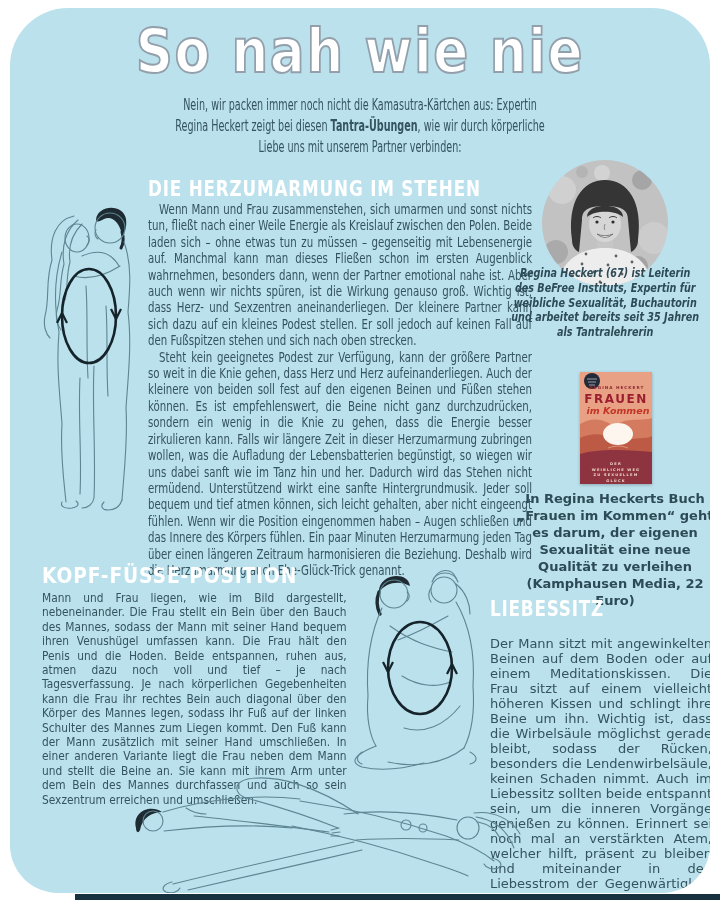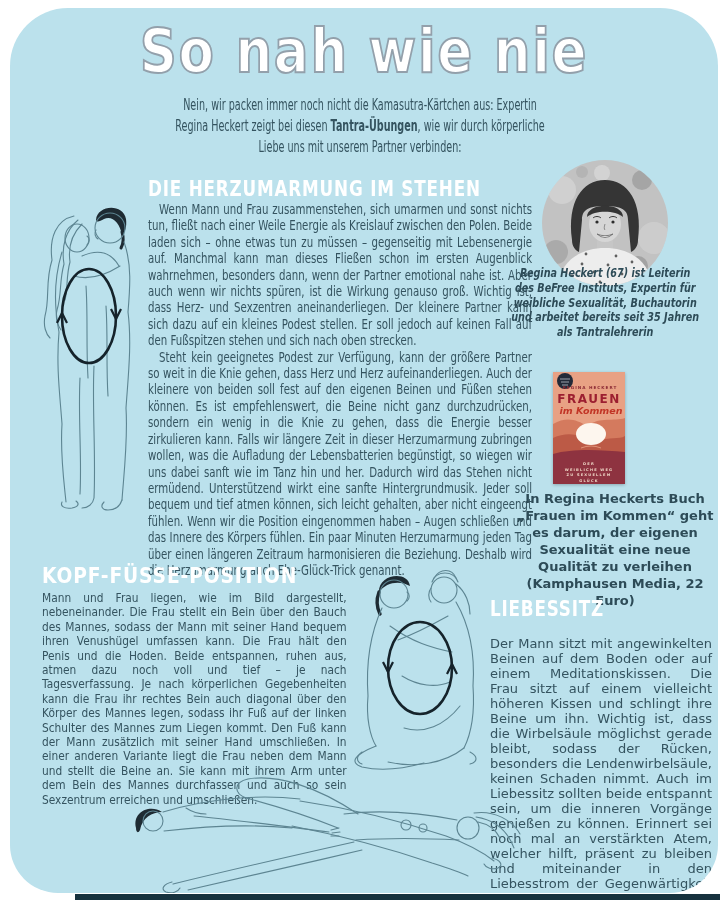--- a/index.html
+++ b/index.html
@@ -2,21 +2,21 @@
 <html><head>
 <meta charset="utf-8">
 <style>
   html,body{margin:0;padding:0;}
   body{
     width:720px;height:900px;background:#ffffff;position:relative;overflow:hidden;
     font-family:"DejaVu Sans","Liberation Sans",sans-serif;
   }
   .panel{
     position:absolute;left:10px;top:8px;width:700px;height:885px;
-    background:#bbe1ec;border-radius:58px 58px 48px 48px;overflow:hidden;padding-left:8px;
+    background:#bbe1ec;border-radius:58px 58px 48px 48px;overflow:hidden;
   }
   .bottom-strip{position:absolute;left:75px;top:894px;width:645px;height:6px;background:#17323e;}
 
   .title{
     position:absolute;left:50%;top:8px;margin:0;white-space:nowrap;
     transform:translateX(-50%) scaleX(.86);
     font-size:60px;font-weight:bold;letter-spacing:2px;color:#ffffff;
     -webkit-text-stroke:2px #93a0ab;
   }
   .intro{
@@ -43,21 +43,21 @@
   .kf-sp3{float:right;clear:right;width:169px;height:60px;}
   .lz-body{left:480px;top:615px;width:222px;font-size:13px;line-height:15px;}
 
   .photo{position:absolute;left:532px;top:152px;width:126px;height:126px;border-radius:50%;overflow:hidden;}
   .expert-caption{
     position:absolute;left:499px;top:258px;width:260px;margin:0;
     transform:scaleX(.74);transform-origin:0 0;
     font-size:13px;line-height:14.8px;font-style:italic;font-weight:600;
     color:#2d4b57;text-align:center;
   }
-  .book{position:absolute;left:543px;top:364px;width:72px;height:112px;box-shadow:0 1px 3px rgba(0,0,0,.25);text-align:right;}
+  .book{position:absolute;left:570px;top:364px;width:72px;height:112px;box-shadow:0 1px 3px rgba(0,0,0,.25);text-align:right;}
   .book-caption{
     position:absolute;left:505px;top:482px;width:200px;margin:0;
     font-size:13px;line-height:17px;font-weight:bold;color:#2d4b57;text-align:center;
   }
   .illus{position:absolute;}
   .st-illus{left:6px;top:178px;}
   .sit-illus{left:322px;top:548px;}
   .lie-illus{left:66px;top:760px;}
   svg{display:block;}
 </style>

